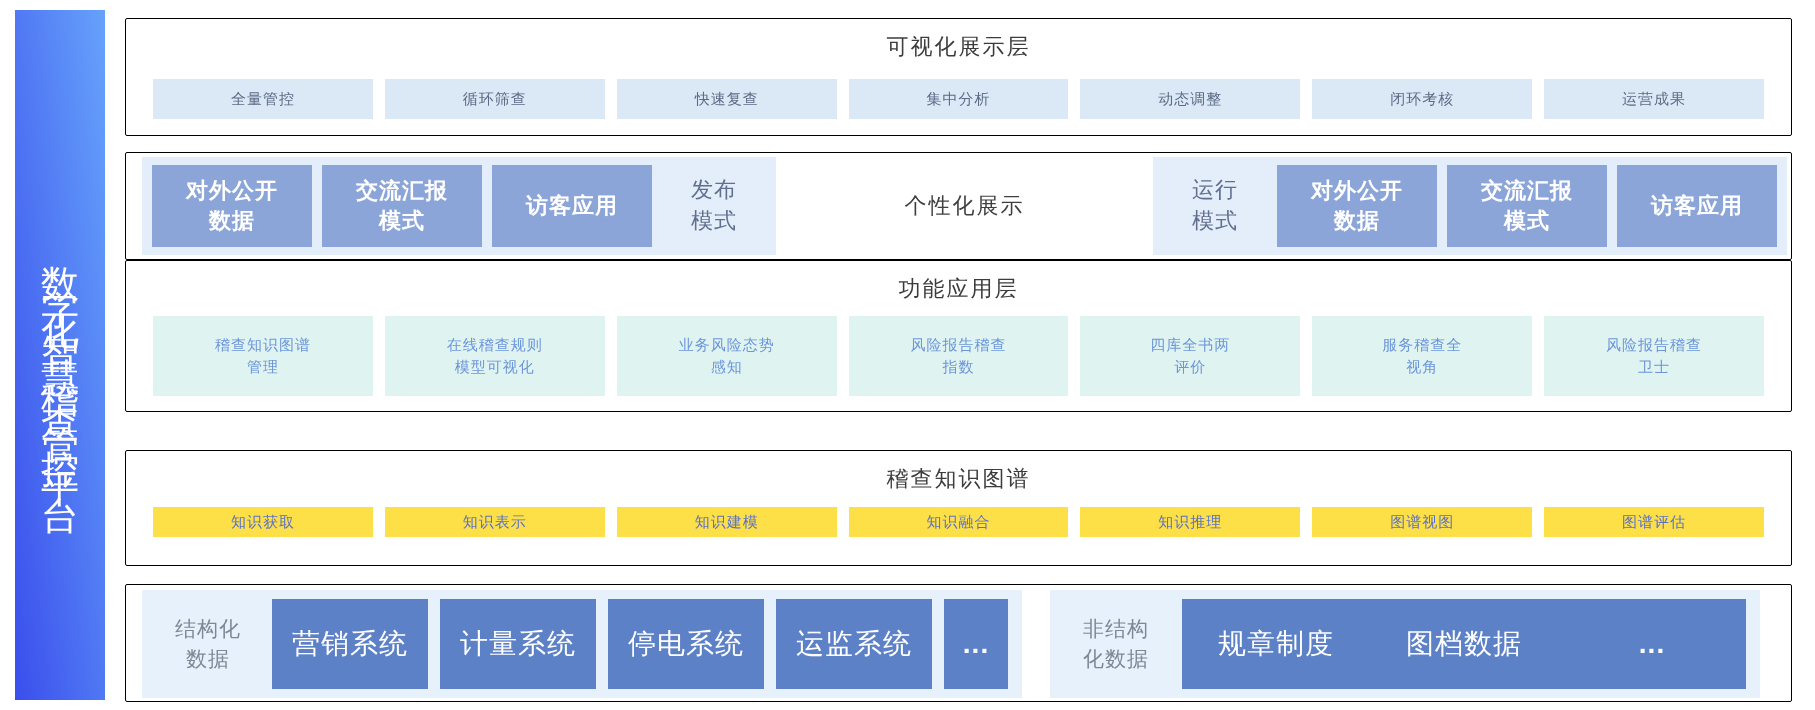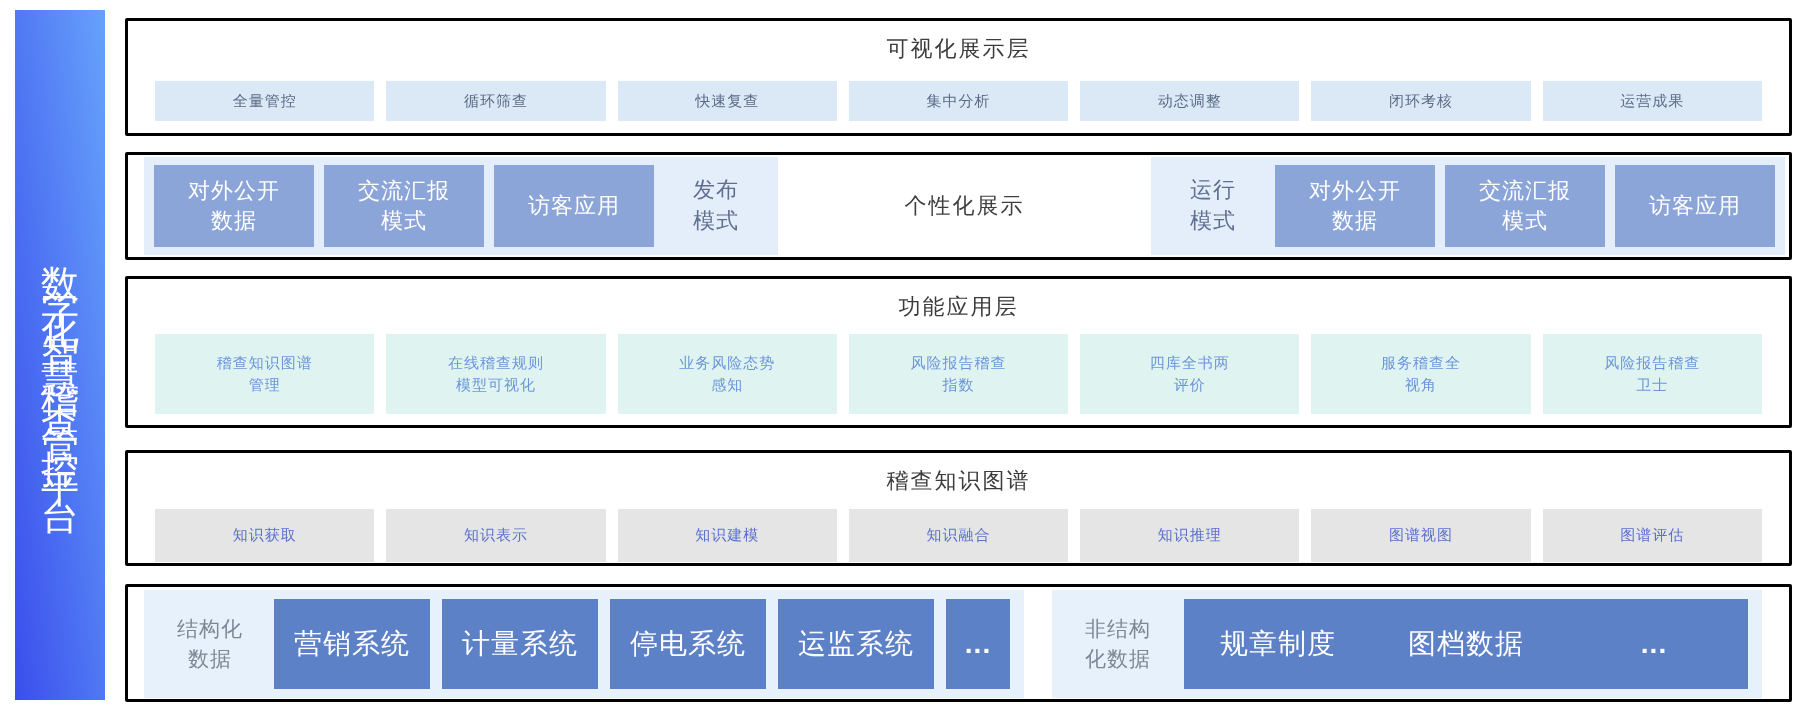--- a/index.html
+++ b/index.html
@@ -5,40 +5,40 @@
   html,body{margin:0;padding:0;width:1815px;height:710px;overflow:hidden;background:#ffffff;
     font-family:"Liberation Sans","DejaVu Sans",sans-serif;}
   
   .sidebar{position:absolute;left:15px;top:10px;width:90px;height:690px;
     background:linear-gradient(to bottom left,#66A2FB 0%,#3A4EEC 100%);
     display:flex;align-items:center;justify-content:center;}
   .sidebar-text{writing-mode:vertical-rl;text-orientation:upright;color:#ffffff;
     font-size:38px;letter-spacing:23px;line-height:1;margin-top:14px;}
   
   .panel{position:absolute;left:125px;width:1667px;box-sizing:border-box;background:#ffffff;
-    border:3px solid #000000;border-radius:2px;}
+    border:1px solid #000000;border-radius:2px;}
   .p1{top:18px;height:118px;}
   .p2{top:152px;height:108px;display:flex;align-items:center;padding:5px 4px 5px 16px;}
-  .p3{top:276px;height:152px;}
+  .p3{top:260px;height:152px;}
   .p4{top:450px;height:116px;}
   .p5{top:584px;height:118px;display:flex;align-items:center;padding:5px 4px 3px 16px;gap:28px;}
   .panel-title{text-align:center;font-size:22px;color:#3C3C3C;letter-spacing:2px;margin-top:13px;}
   
   .chip-row{display:flex;gap:12px;padding:0 27px;}
   .p1 .chip-row{margin-top:17px;}
   .p3 .chip-row{margin-top:12px;}
   .p4 .chip-row{margin-top:13px;}
   .chip{flex:1;display:flex;align-items:center;justify-content:center;text-align:center;
     font-size:15px;white-space:pre-line;line-height:1.5;letter-spacing:1px;}
   .chip-visual{height:40px;background:#DBE9F7;color:#5B6B85;}
   .chip-function{height:80px;background:#DFF4F1;color:#6C95DA;}
-  .chip-knowledge{height:53px;background:#e5e5e5;color:#5A71CC;}
+  .chip-knowledge{height:30px;background:#fde047;color:#5A71CC;}
   
   .mode-group{background:#E4EEFB;height:98px;display:flex;align-items:center;padding:0 10px;gap:10px;box-sizing:border-box;}
-  .mode-boxes{display:flex;gap:10px;align-items:flex-end;}
+  .mode-boxes{display:flex;gap:10px;align-items:flex-end;font-weight:bold;}
   .mode-box{width:160px;height:82px;background:#8CA5D8;color:#ffffff;font-size:22px;
     display:flex;align-items:center;justify-content:center;text-align:center;
     white-space:pre-line;line-height:1.35;letter-spacing:1px;}
   .mode-label{width:104px;text-align:center;color:#606F8F;font-size:22px;
     white-space:pre-line;line-height:1.4;letter-spacing:1px;}
   .center-label{flex:1;display:flex;align-items:center;justify-content:center;
     font-size:22px;color:#3F3F3F;letter-spacing:2px;}
   
   .data-group{background:#E7F1FB;height:108px;display:flex;align-items:center;box-sizing:border-box;padding:0 14px;}
   .data-label{width:104px;text-align:center;color:#7E8795;font-size:21px;

